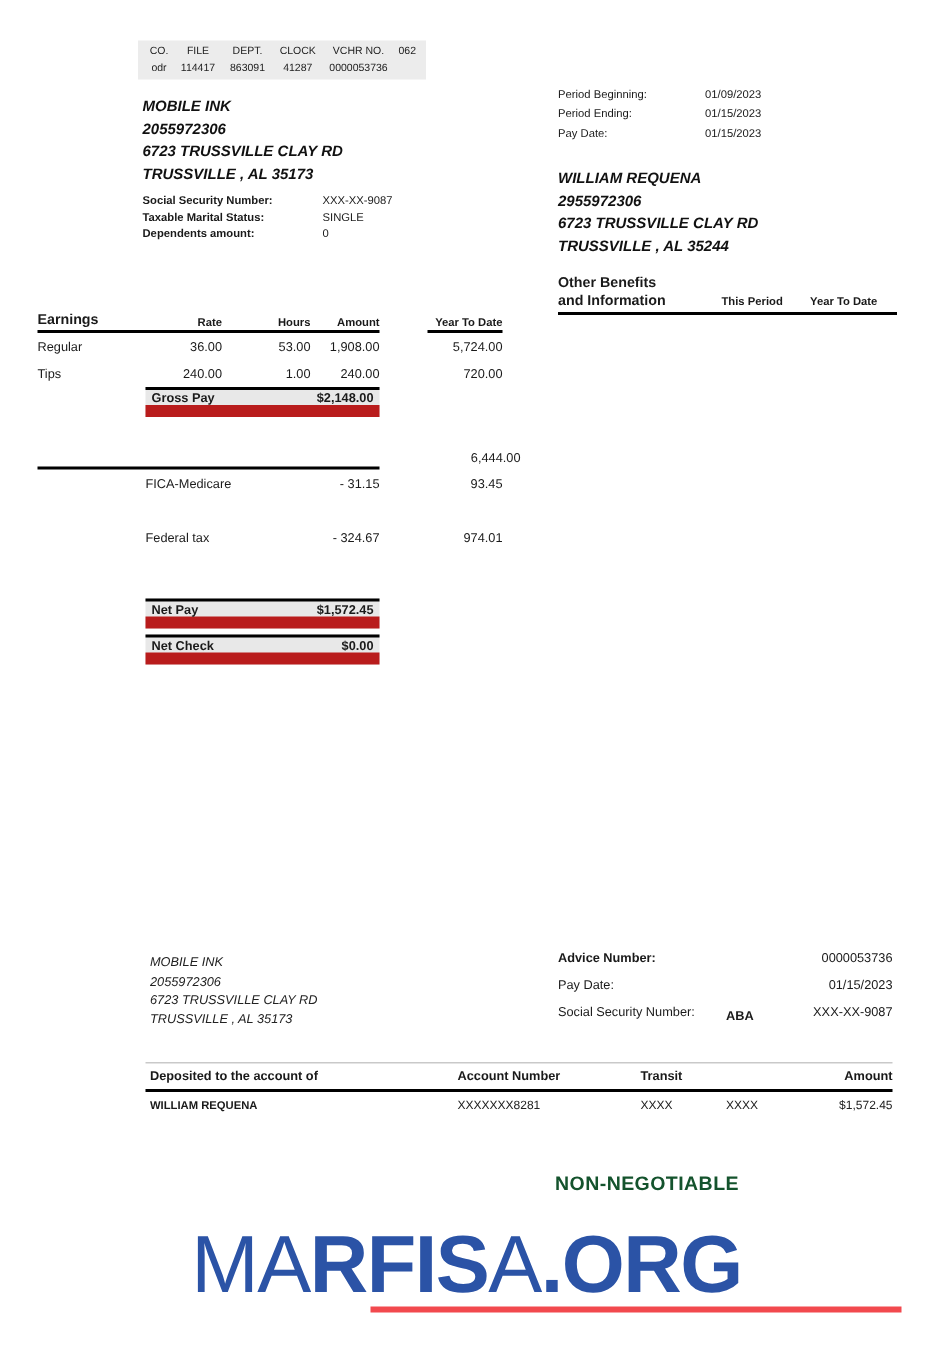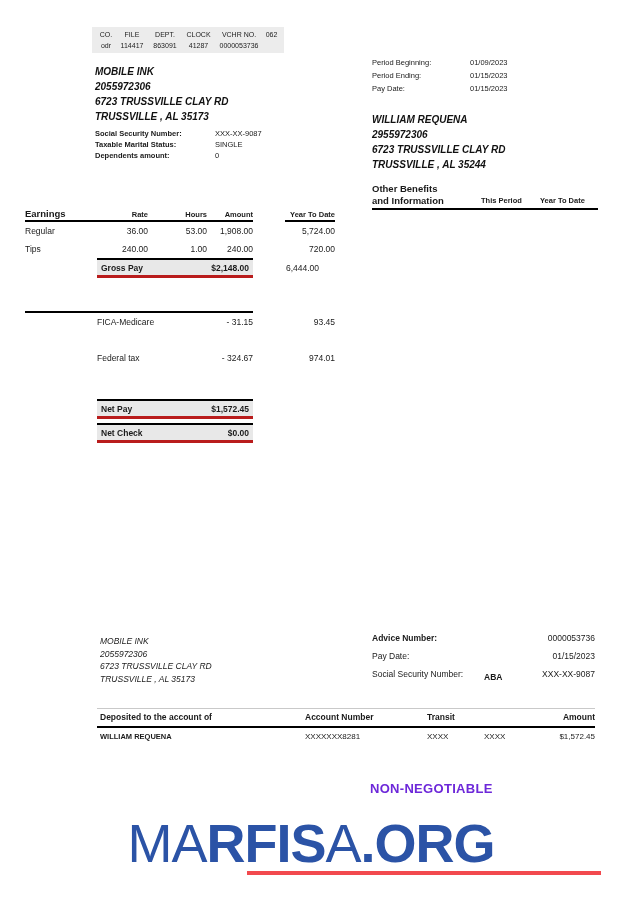--- a/index.html
+++ b/index.html
@@ -45,36 +45,36 @@
   .c-hours  { width:59px; text-align:right; }
   .c-amount { width:46px; text-align:right; }
   .c-ytd    { width:82px; text-align:right; }
   .c-sp     { width:72px; }
   .c-dlabel { width:86px; }
   .c-damount{ width:70px; text-align:right; }
   .sec-label { font-weight:bold; font-size:9.5px; }
   .col-head { font-weight:bold; font-size:7.5px; }
   .band {
     position:absolute; left:72px; width:156px; height:20px;
-    background:#e8e8e8; border-top:2px solid #000; border-bottom:3px solid #b91c1c;
+    background:#e8e8e8; border-top:2px solid #000; border-bottom:8px solid #b91c1c;
     display:flex; justify-content:space-between; align-items:center;
     padding:0 4px; font-weight:bold; font-size:8.5px;
   }
-  .band-ytd { position:absolute; left:212px; width:82px; text-align:right; font-size:8.5px; }
+  .band-ytd { position:absolute; left:240px; width:82px; text-align:right; font-size:8.5px;margin-top:37px; }
 
   
   .advice { position:absolute; left:372px; top:633px; width:223px; font-size:8.5px; }
   .advice .arow { display:flex; justify-content:space-between; height:18px; }
 
   
   .dep-h { position:absolute; font-weight:bold; font-size:8.5px; }
   .dep-v { position:absolute; font-size:8px; color:#222; }
   .dep-name { position:absolute; font-weight:bold; font-size:7.5px; }
 
-  .nonneg { position:absolute; left:370px; top:781px; font-weight:bold; font-size:13px; letter-spacing:0.3px; color:#6d28d9; }
+  .nonneg { position:absolute; left:370px; top:781px; font-weight:bold; font-size:13px; letter-spacing:0.3px; color:#14532d; }
 
   
   .logo { position:absolute; left:0; top:815px; width:622px; text-align:center;
           font-size:54px; letter-spacing:-1px; line-height:56px; }
   .logo .lw { font-weight:400; }
   .logo .lb { font-weight:700; }
   .logo-bar { position:absolute; left:247px; top:871px; width:354px; height:4px; }
 </style>
 </head>
 <body>

